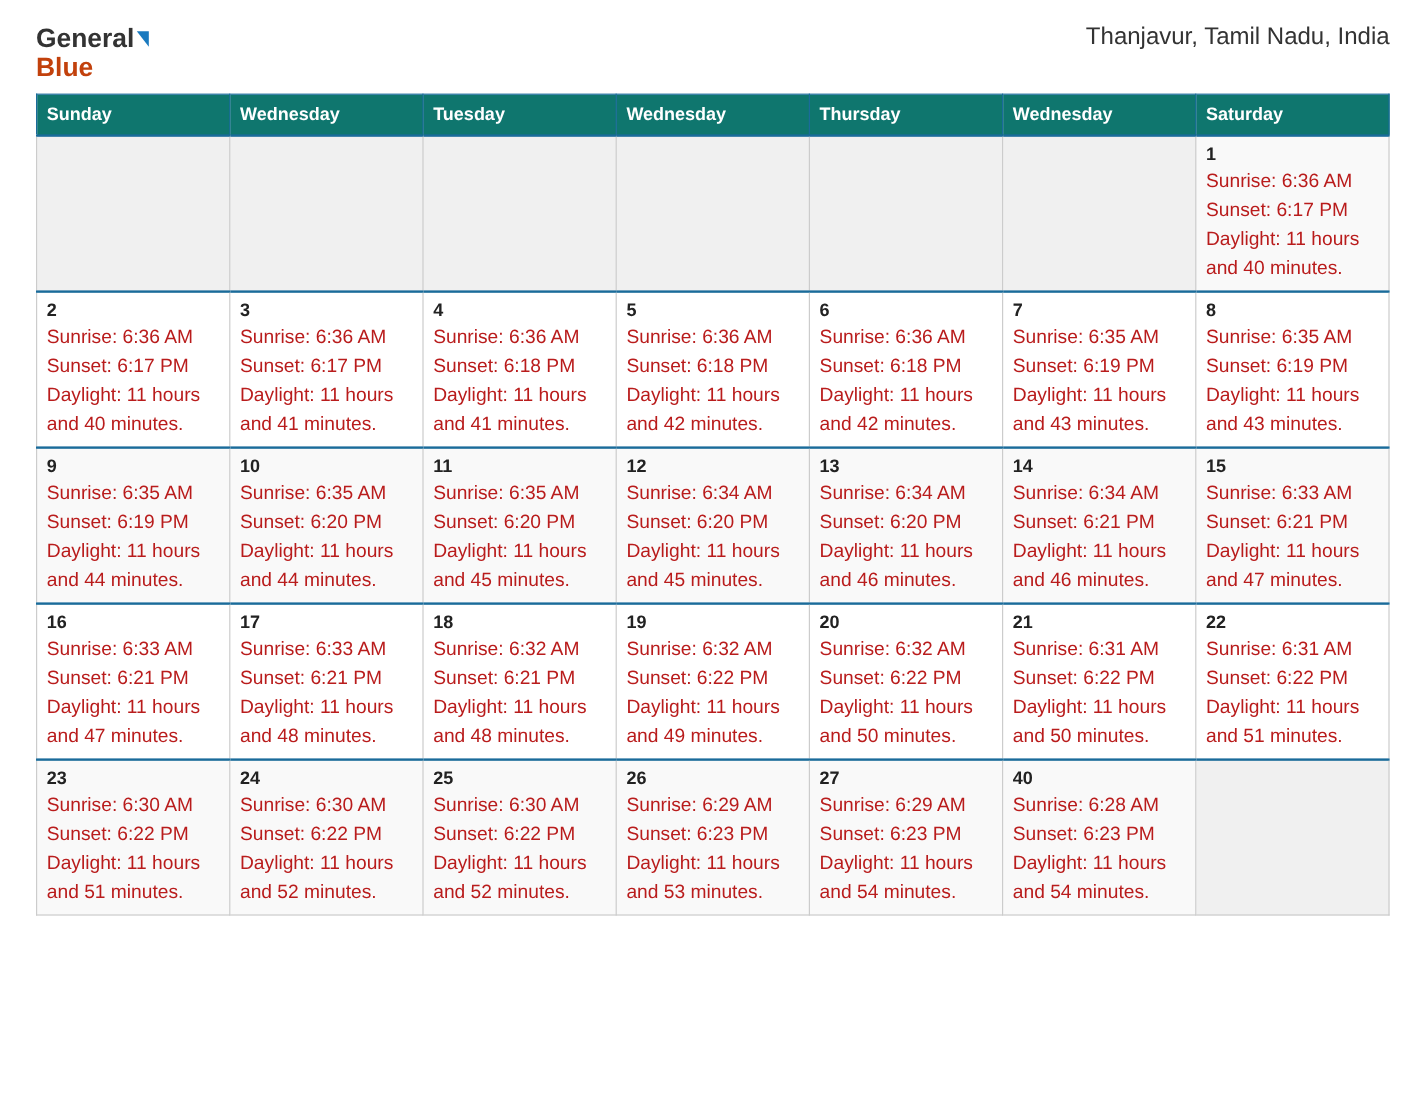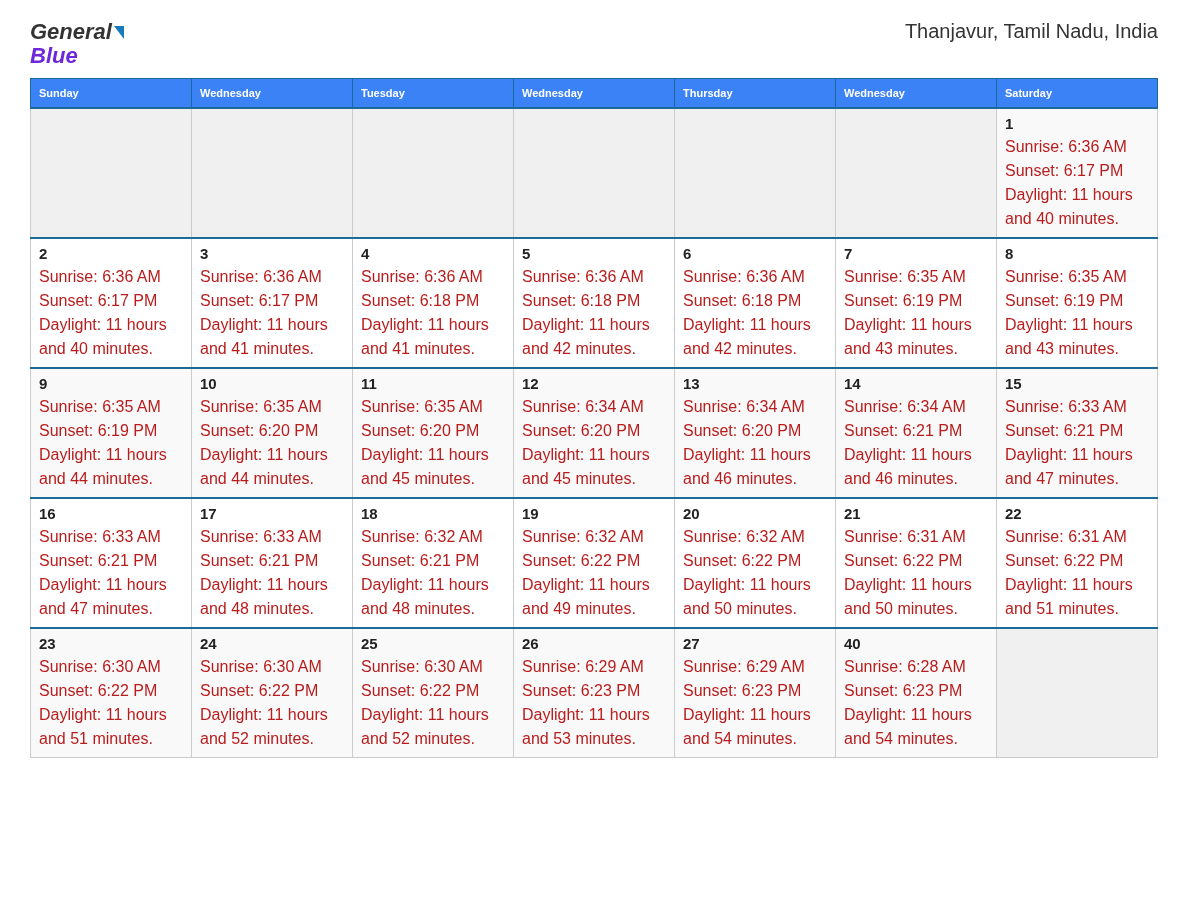--- a/index.html
+++ b/index.html
@@ -12,33 +12,32 @@
     .header {
       display: flex;
       justify-content: space-between;
       align-items: flex-start;
       margin-bottom: 10px;
     }
     .logo {
       display: flex;
       flex-direction: column;
       align-items: flex-start;
-      font-style: italic;
     }
     .logo-general {
       font-size: 22px;
       font-weight: bold;
       color: #333;
       letter-spacing: 0;
       line-height: 1.1;
     }
     .logo-blue {
       font-size: 22px;
       font-weight: bold;
-      color: #6d28d9;
+      color: #c2410c;
       line-height: 1.1;
     }
     .logo-triangle {
       display: inline-block;
       width: 0;
       height: 0;
       border-left: 10px solid transparent;
       border-right: 0px solid transparent;
       border-top: 13px solid #1a7abf;
       margin-left: 2px;
@@ -57,23 +56,23 @@
       font-size: 20px;
       font-weight: normal;
       color: #333;
     }
     table {
       width: 100%;
       border-collapse: collapse;
       table-layout: fixed;
     }
     thead tr th {
-      background-color: #3b82f6;
+      background-color: #0f766e;
       color: #fff;
-      font-size: 11px;
+      font-size: 15px;
       font-weight: bold;
       padding: 8px 8px;
       text-align: left;
       border: 1px solid #1a6b9a;
     }
     tbody tr td {
       vertical-align: top;
       padding: 6px 8px;
       border: 1px solid #ccc;
       font-size: 12.5px;

